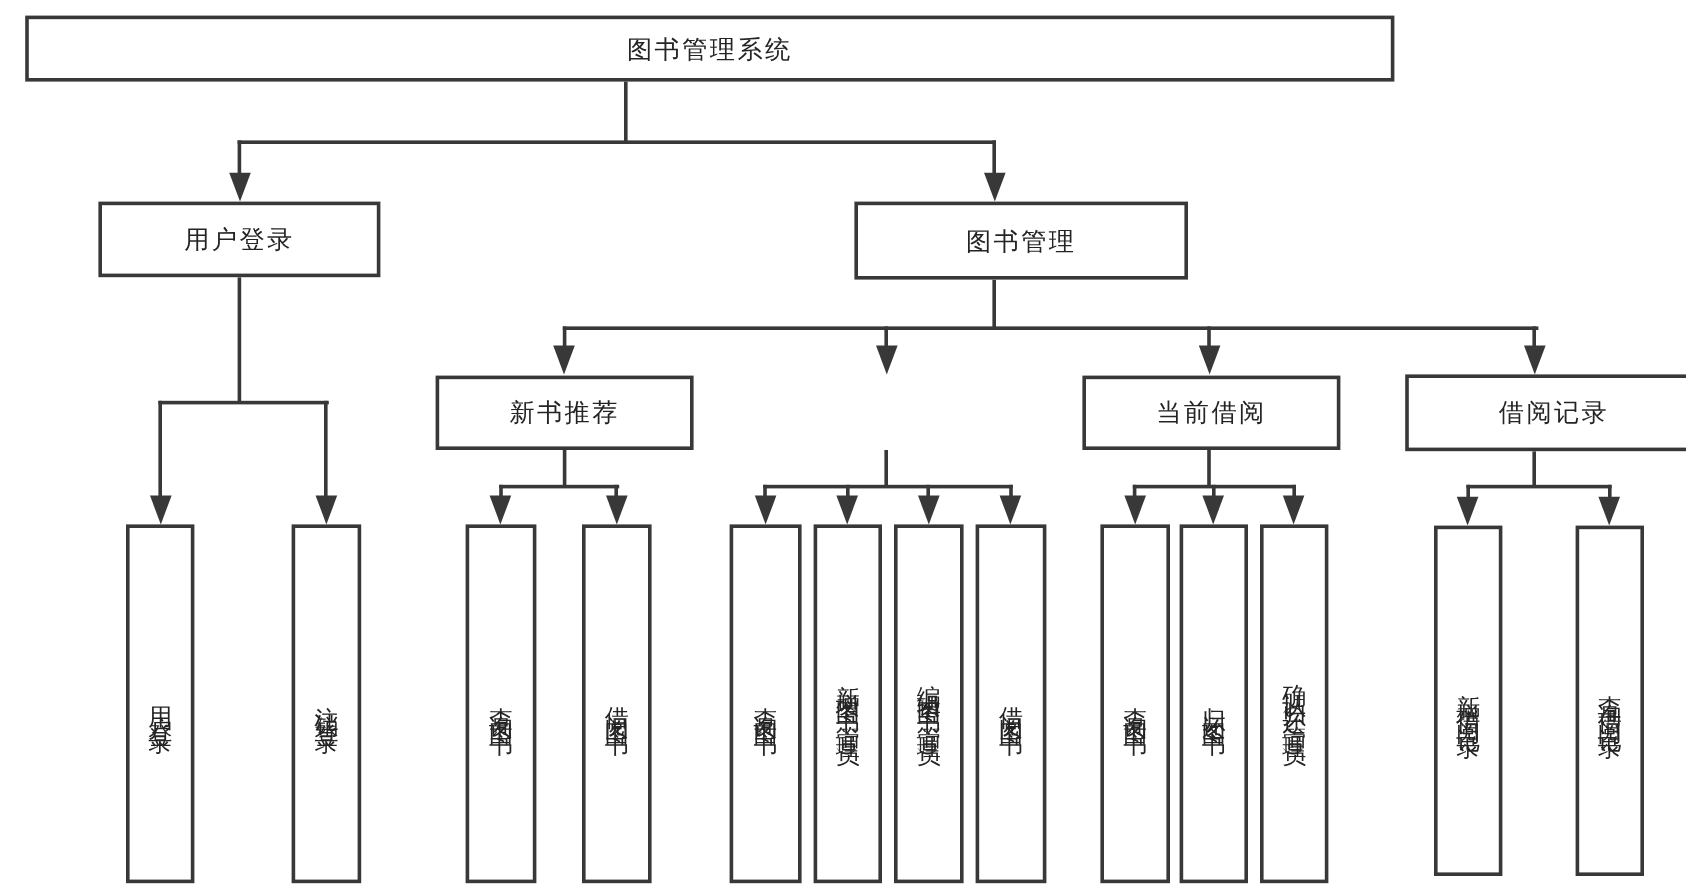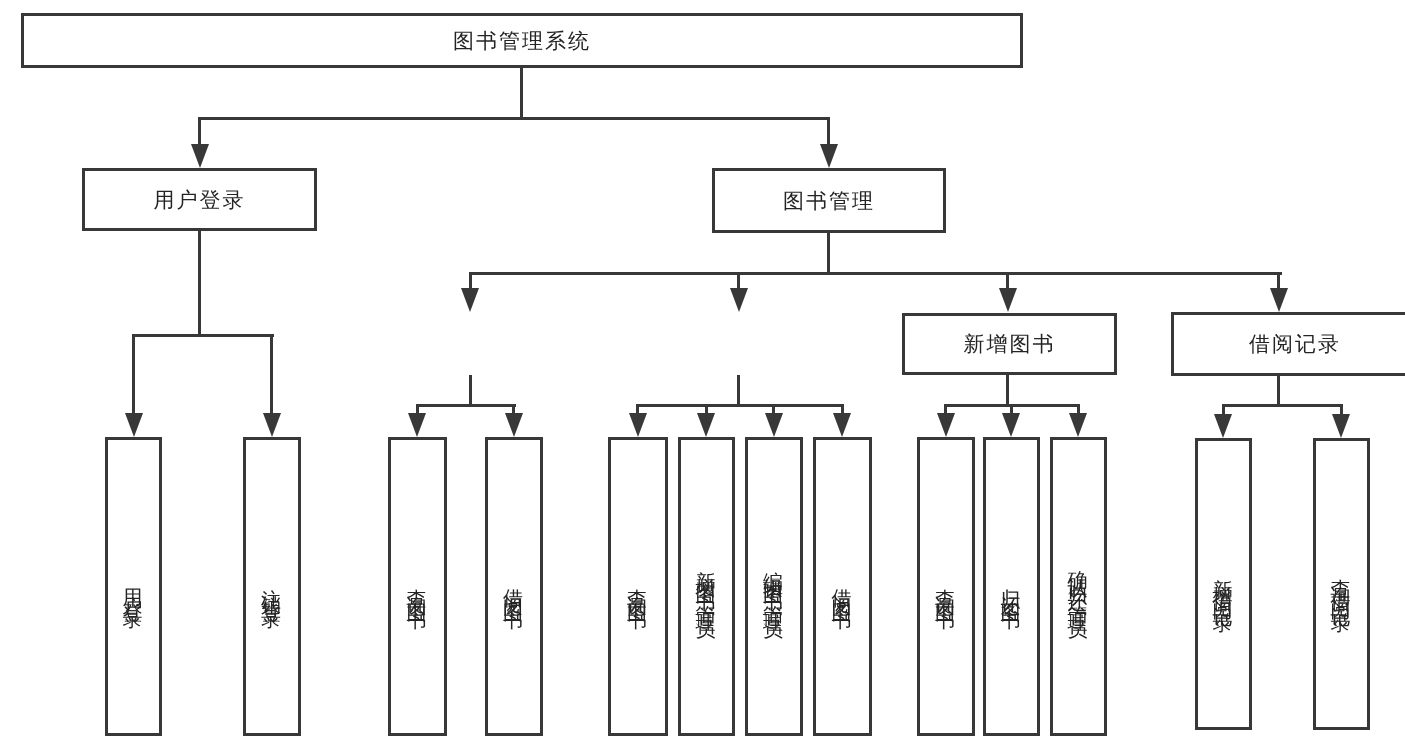--- a/index.html
+++ b/index.html
@@ -48,36 +48,39 @@
     text-shadow:2px 2px 0 rgba(214,110,110,0.45);
     white-space:nowrap;
     z-index:3;
   }
 </style>
 </head>
 <body>
 
 <div class="canvas">
 
-  <div class="box" style="left:21px;top:13px;width:1002px;height:55px">
+  <div class="box" style="left:21px;top:13px;width:1141px;height:55px">
     <span class="lbl">图书管理系统</span>
   </div>
 
   <div class="box" style="left:82px;top:168px;width:235px;height:63px">
     <span class="lbl">用户登录</span>
   </div>
 
-  <div class="box" style="left:712px;top:168px;width:234px;height:65px">
+  <div class="box" style="left:712px;top:168px;width:278px;height:65px">
     <span class="lbl">图书管理</span>
   </div>
 
+  <div class="box" style="left:363px;top:313px;width:215px;height:62px">
+    <span class="lbl">新书推荐</span>
+  </div>
 
 
   <div class="box" style="left:902px;top:313px;width:215px;height:62px">
-    <span class="lbl">新增图书</span>
+    <span class="lbl">当前借阅</span>
   </div>
 
   <div class="box" style="left:1171px;top:312px;width:248px;height:64px">
     <span class="lbl">借阅记录</span>
   </div>
 
   <div class="box vbox" style="left:105px;top:437px;width:57px;height:299px">
     <span class="lbl">用户登录</span>
   </div>
   <div class="box vbox" style="left:243px;top:437px;width:58px;height:299px">

